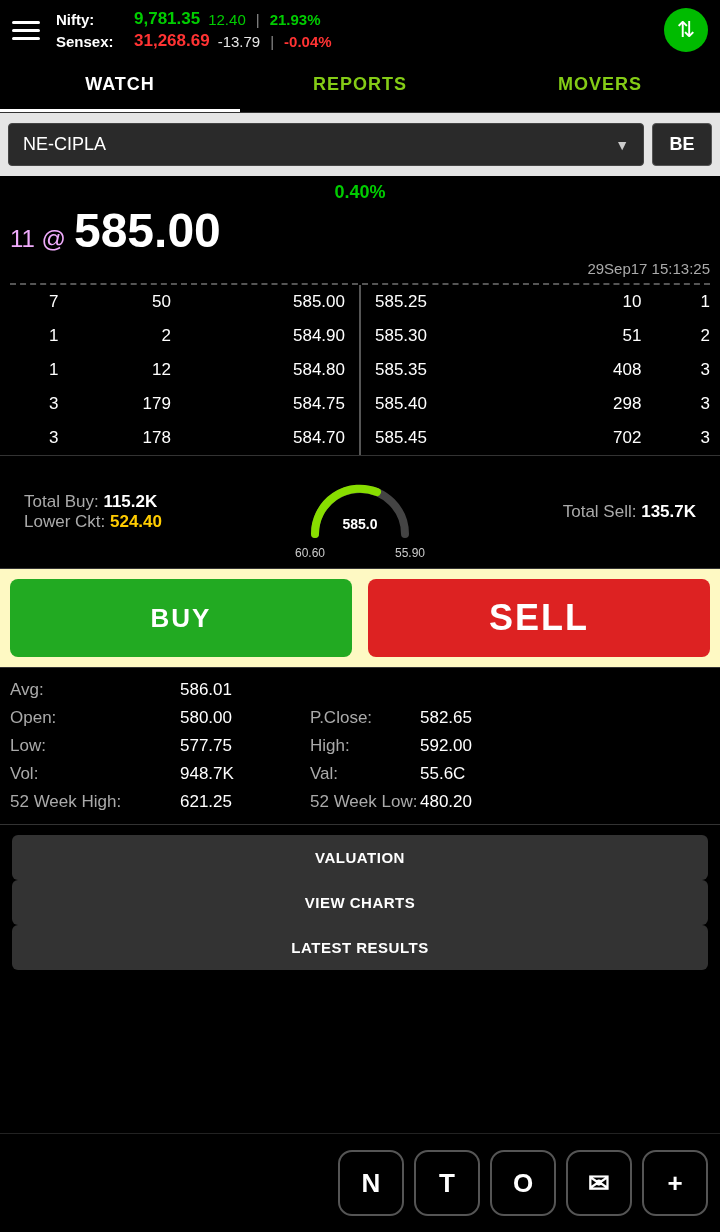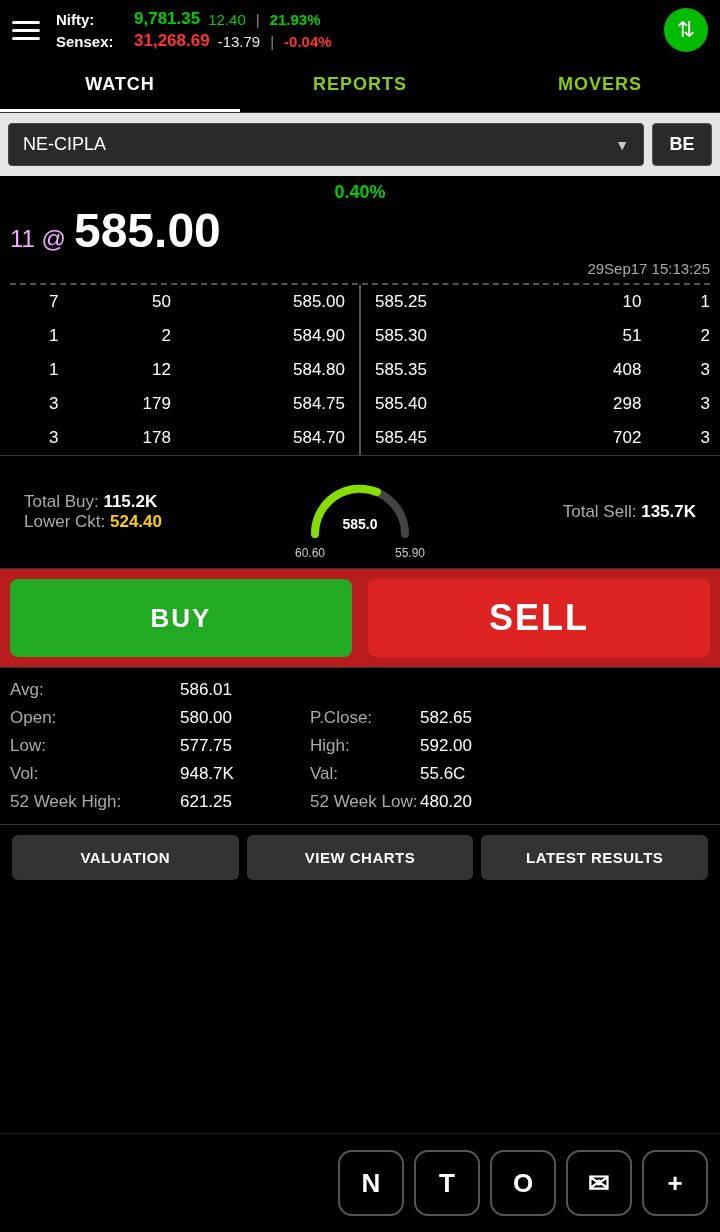--- a/index.html
+++ b/index.html
@@ -238,21 +238,21 @@
       color: #ccc;
       margin-top: 2px;
       text-align: center;
     }
 
     
     .action-buttons {
       display: flex;
       gap: 0;
       padding: 10px 10px;
-      background: #b91c1c;
+      background: #fef9c3;
     }
     .buy-btn {
       flex: 1;
       background: #22aa22;
       color: #fff;
       font-size: 26px;
       font-weight: bold;
       padding: 18px 0;
       border: none;
       border-radius: 8px;
@@ -288,20 +288,21 @@
     .detail-value { color: #fff; min-width: 120px; }
     .detail-label2 { color: #aaa; min-width: 120px; padding-left: 10px; }
     .detail-value2 { color: #fff; }
 
     
     .bottom-actions {
       display: flex;
       gap: 0;
       padding: 10px 8px;
       background: #000;
+      flex-direction: column;
     }
     .action-btn {
       flex: 1;
       background: #333;
       color: #fff;
       font-size: 15px;
       font-weight: bold;
       padding: 14px 4px;
       border: none;
       border-radius: 6px;

